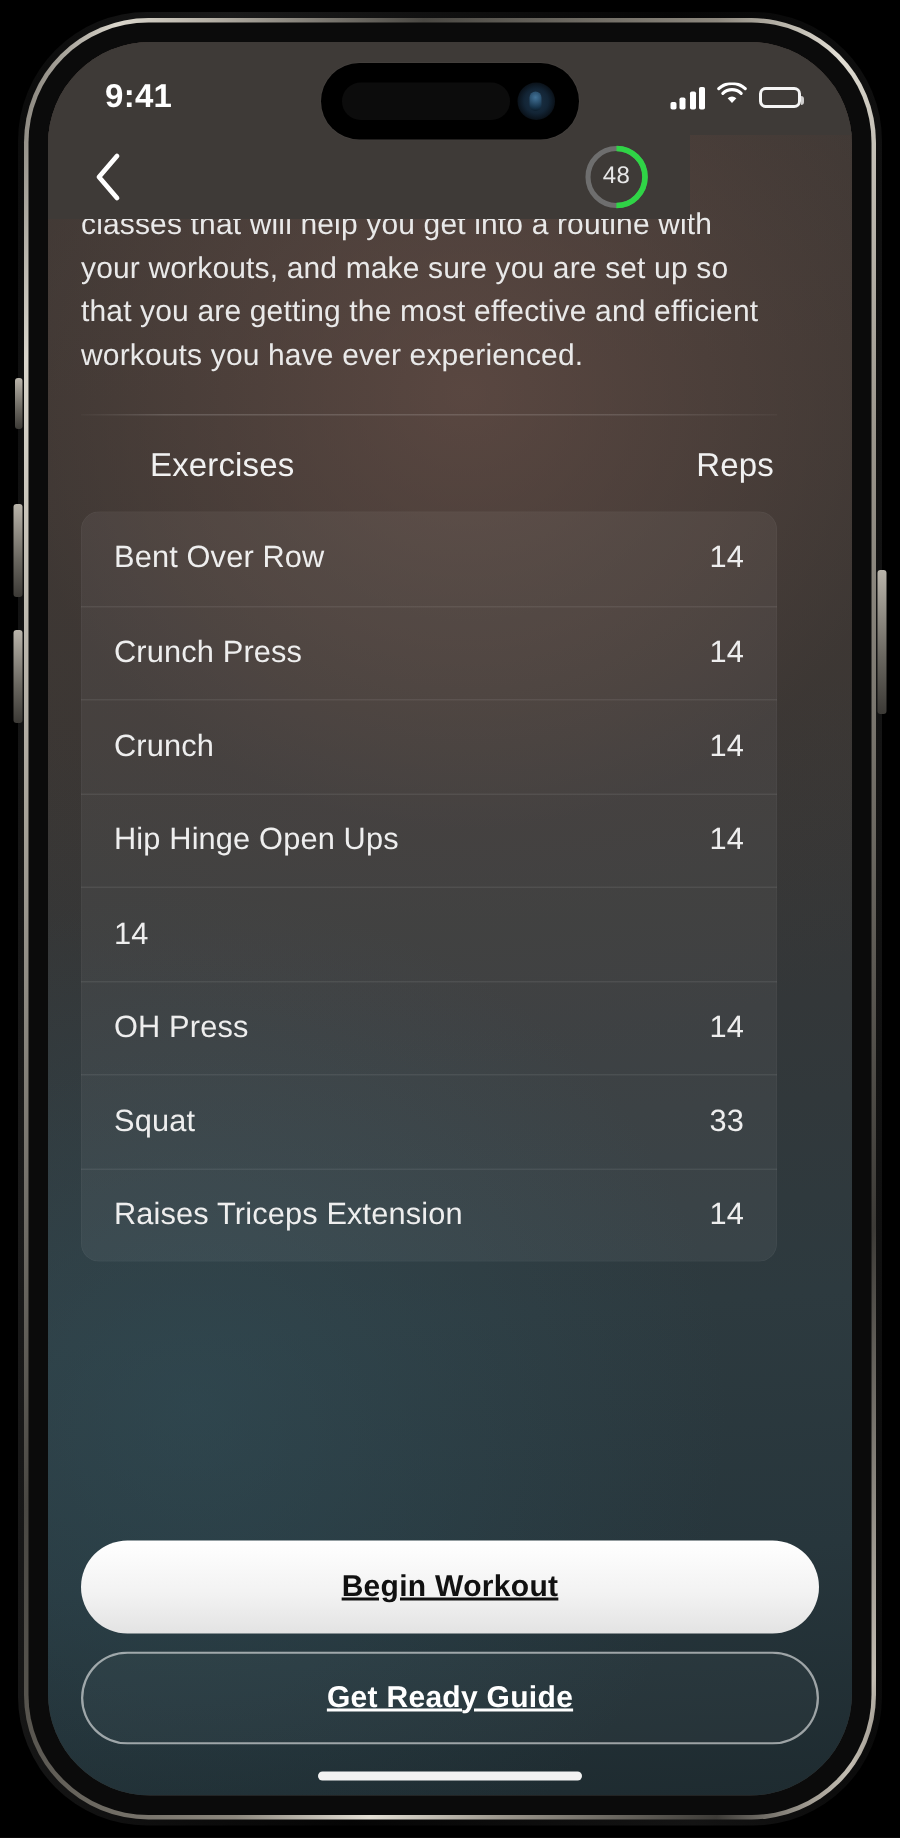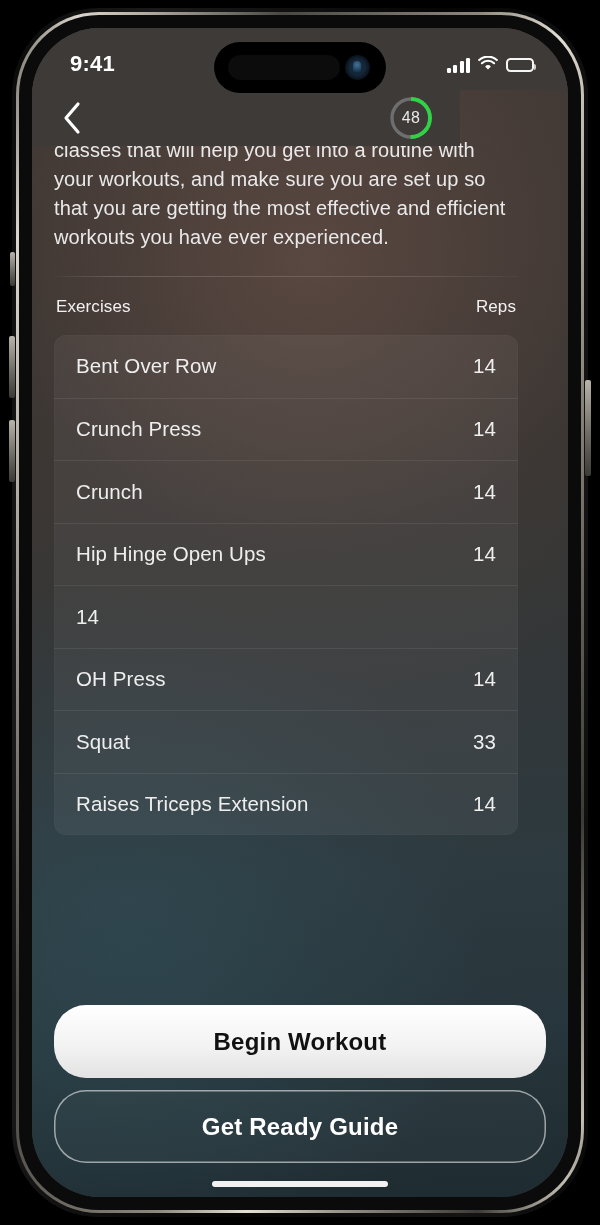--- a/index.html
+++ b/index.html
@@ -105,39 +105,39 @@
   .intro{
     padding:0 22px; color:#e9e9e9; font-size:20px; line-height:29px; letter-spacing:.1px;
   }
   .intro .clipped{ display:block; margin-top:-10px; }
 
   .divider{ margin:24px 22px 0; height:1px;
             background:linear-gradient(90deg,rgba(255,255,255,.02),rgba(255,255,255,.16) 12%,rgba(255,255,255,.13) 78%,rgba(255,255,255,.03)); }
 
   .table-head{
     display:flex; justify-content:space-between; align-items:center;
-    padding:20px 24px 18px; color:#f1f1f1; font-size:17px; letter-spacing:.1px;
+    padding:20px 24px 18px; color:#f1f1f1; font-size:22px; letter-spacing:.1px;margin-left:44px;
   }
 
   .list{ margin:0 22px; border-radius:12px; overflow:hidden;
          background:rgba(255,255,255,.055);
          box-shadow:inset 0 0 0 .5px rgba(255,255,255,.045); }
   .row{
     display:flex; justify-content:space-between; align-items:center;
     height:62.5px; padding:0 22px; color:#eeeeee; font-size:20.5px; letter-spacing:.1px;
     border-top:1px solid rgba(255,255,255,.075); cursor:pointer;
   }
   .row:first-child{ border-top:none; }
   .row .reps{ font-size:20.5px; }
 
   
   .footer{ position:absolute; left:0; right:0; bottom:34px; padding:0 22px; z-index:15; }
   .btn{
     display:flex; align-items:center; justify-content:center;
-    height:73px; border-radius:32px; font-size:24px; font-weight:bold; letter-spacing:.2px; cursor:pointer;
+    height:62px; border-radius:32px; font-size:20px; font-weight:bold; letter-spacing:.2px; cursor:pointer;text-decoration:underline;
   }
   .btn-primary{ background:linear-gradient(180deg,#ffffff,#f2f2f2 58%,#e3e3e3); color:#111; }
   .btn-secondary{ margin-top:12px; color:#fff; background:rgba(255,255,255,.03);
                   box-shadow:inset 0 0 0 1.5px rgba(255,255,255,.55); }
 
   .home-ind{ position:absolute; left:50%; transform:translateX(-50%); bottom:10px;
              width:176px; height:6px; border-radius:3px; background:#f2f2f2; z-index:20; }
 </style>
 </head>
 <body>

